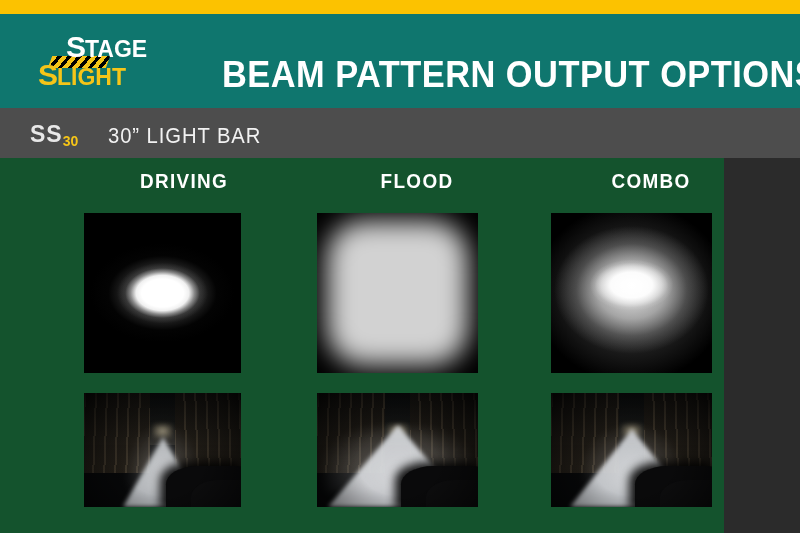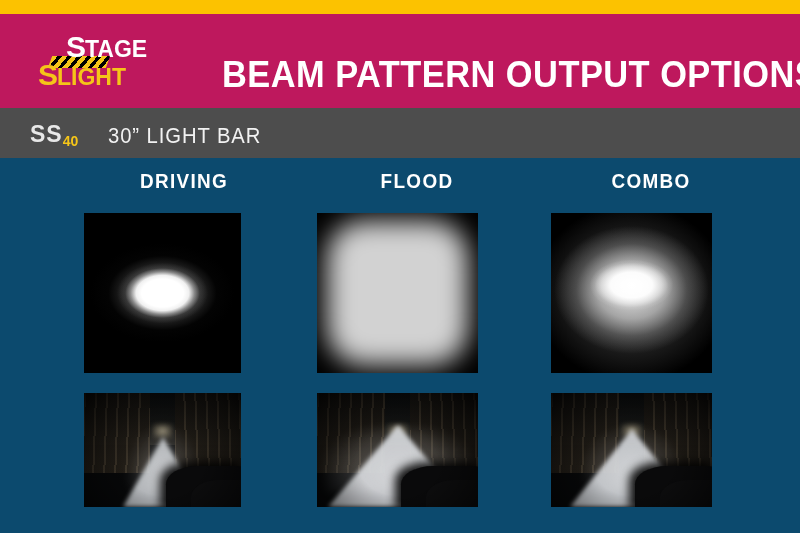--- a/index.html
+++ b/index.html
@@ -14,21 +14,21 @@
   
   .accent-bar{
     position:absolute;left:0;top:0;width:800px;height:14px;
     background:#fdc川;
   }
   .accent-bar{background:#fcc200;}
 
   
   .header{
     position:absolute;left:0;top:14px;width:800px;height:94px;
-    background:#be185d;
+    background:#0f766e;
   }
   .logo{
     position:absolute;left:28px;top:16px;width:160px;height:64px;
   }
   .logo-row{position:absolute;white-space:nowrap;line-height:1;}
   .logo-stage{
     left:38px;top:2px;
     color:#ffffff;
   }
   .logo-series{
@@ -81,22 +81,22 @@
     color:#f2f2f2;
     font-size:22px;
     letter-spacing:1px;
     transform:scaleX(0.92);
     transform-origin:left center;
     white-space:nowrap;
   }
 
   
   .body-area{
-    position:absolute;left:0;top:158px;width:800px;height:375px;
-    background:#0c4a6e;
+    position:absolute;left:0;top:158px;width:724px;height:375px;
+    background:#14532d;
   }
 
   .col{position:absolute;top:0;width:236px;}
   .col-0{left:66px;}
   .col-1{left:299px;}
   .col-2{left:533px;}
 
   .col-label{
     position:absolute;top:11px;width:236px;
     text-align:center;
@@ -240,21 +240,21 @@
     <div class="logo-row logo-series">
       <span class="logo-cap">S</span><span class="logo-rest">LIGHT</span>
     </div>
   </div>
 
   <div class="title">BEAM PATTERN OUTPUT OPTIONS</div>
 </div>
 
 <div class="subtitle-band">
   <div class="ss-badge">
-    <span>SS</span><span class="num">40</span>
+    <span>SS</span><span class="num">30</span>
   </div>
   <div class="subtitle-text">30” LIGHT BAR</div>
 </div>
 
 <div class="body-area">
 
   <div class="col col-0">
     <div class="col-label">DRIVING</div>
     <div class="beam-panel">
       <div class="beam-driving"></div>

